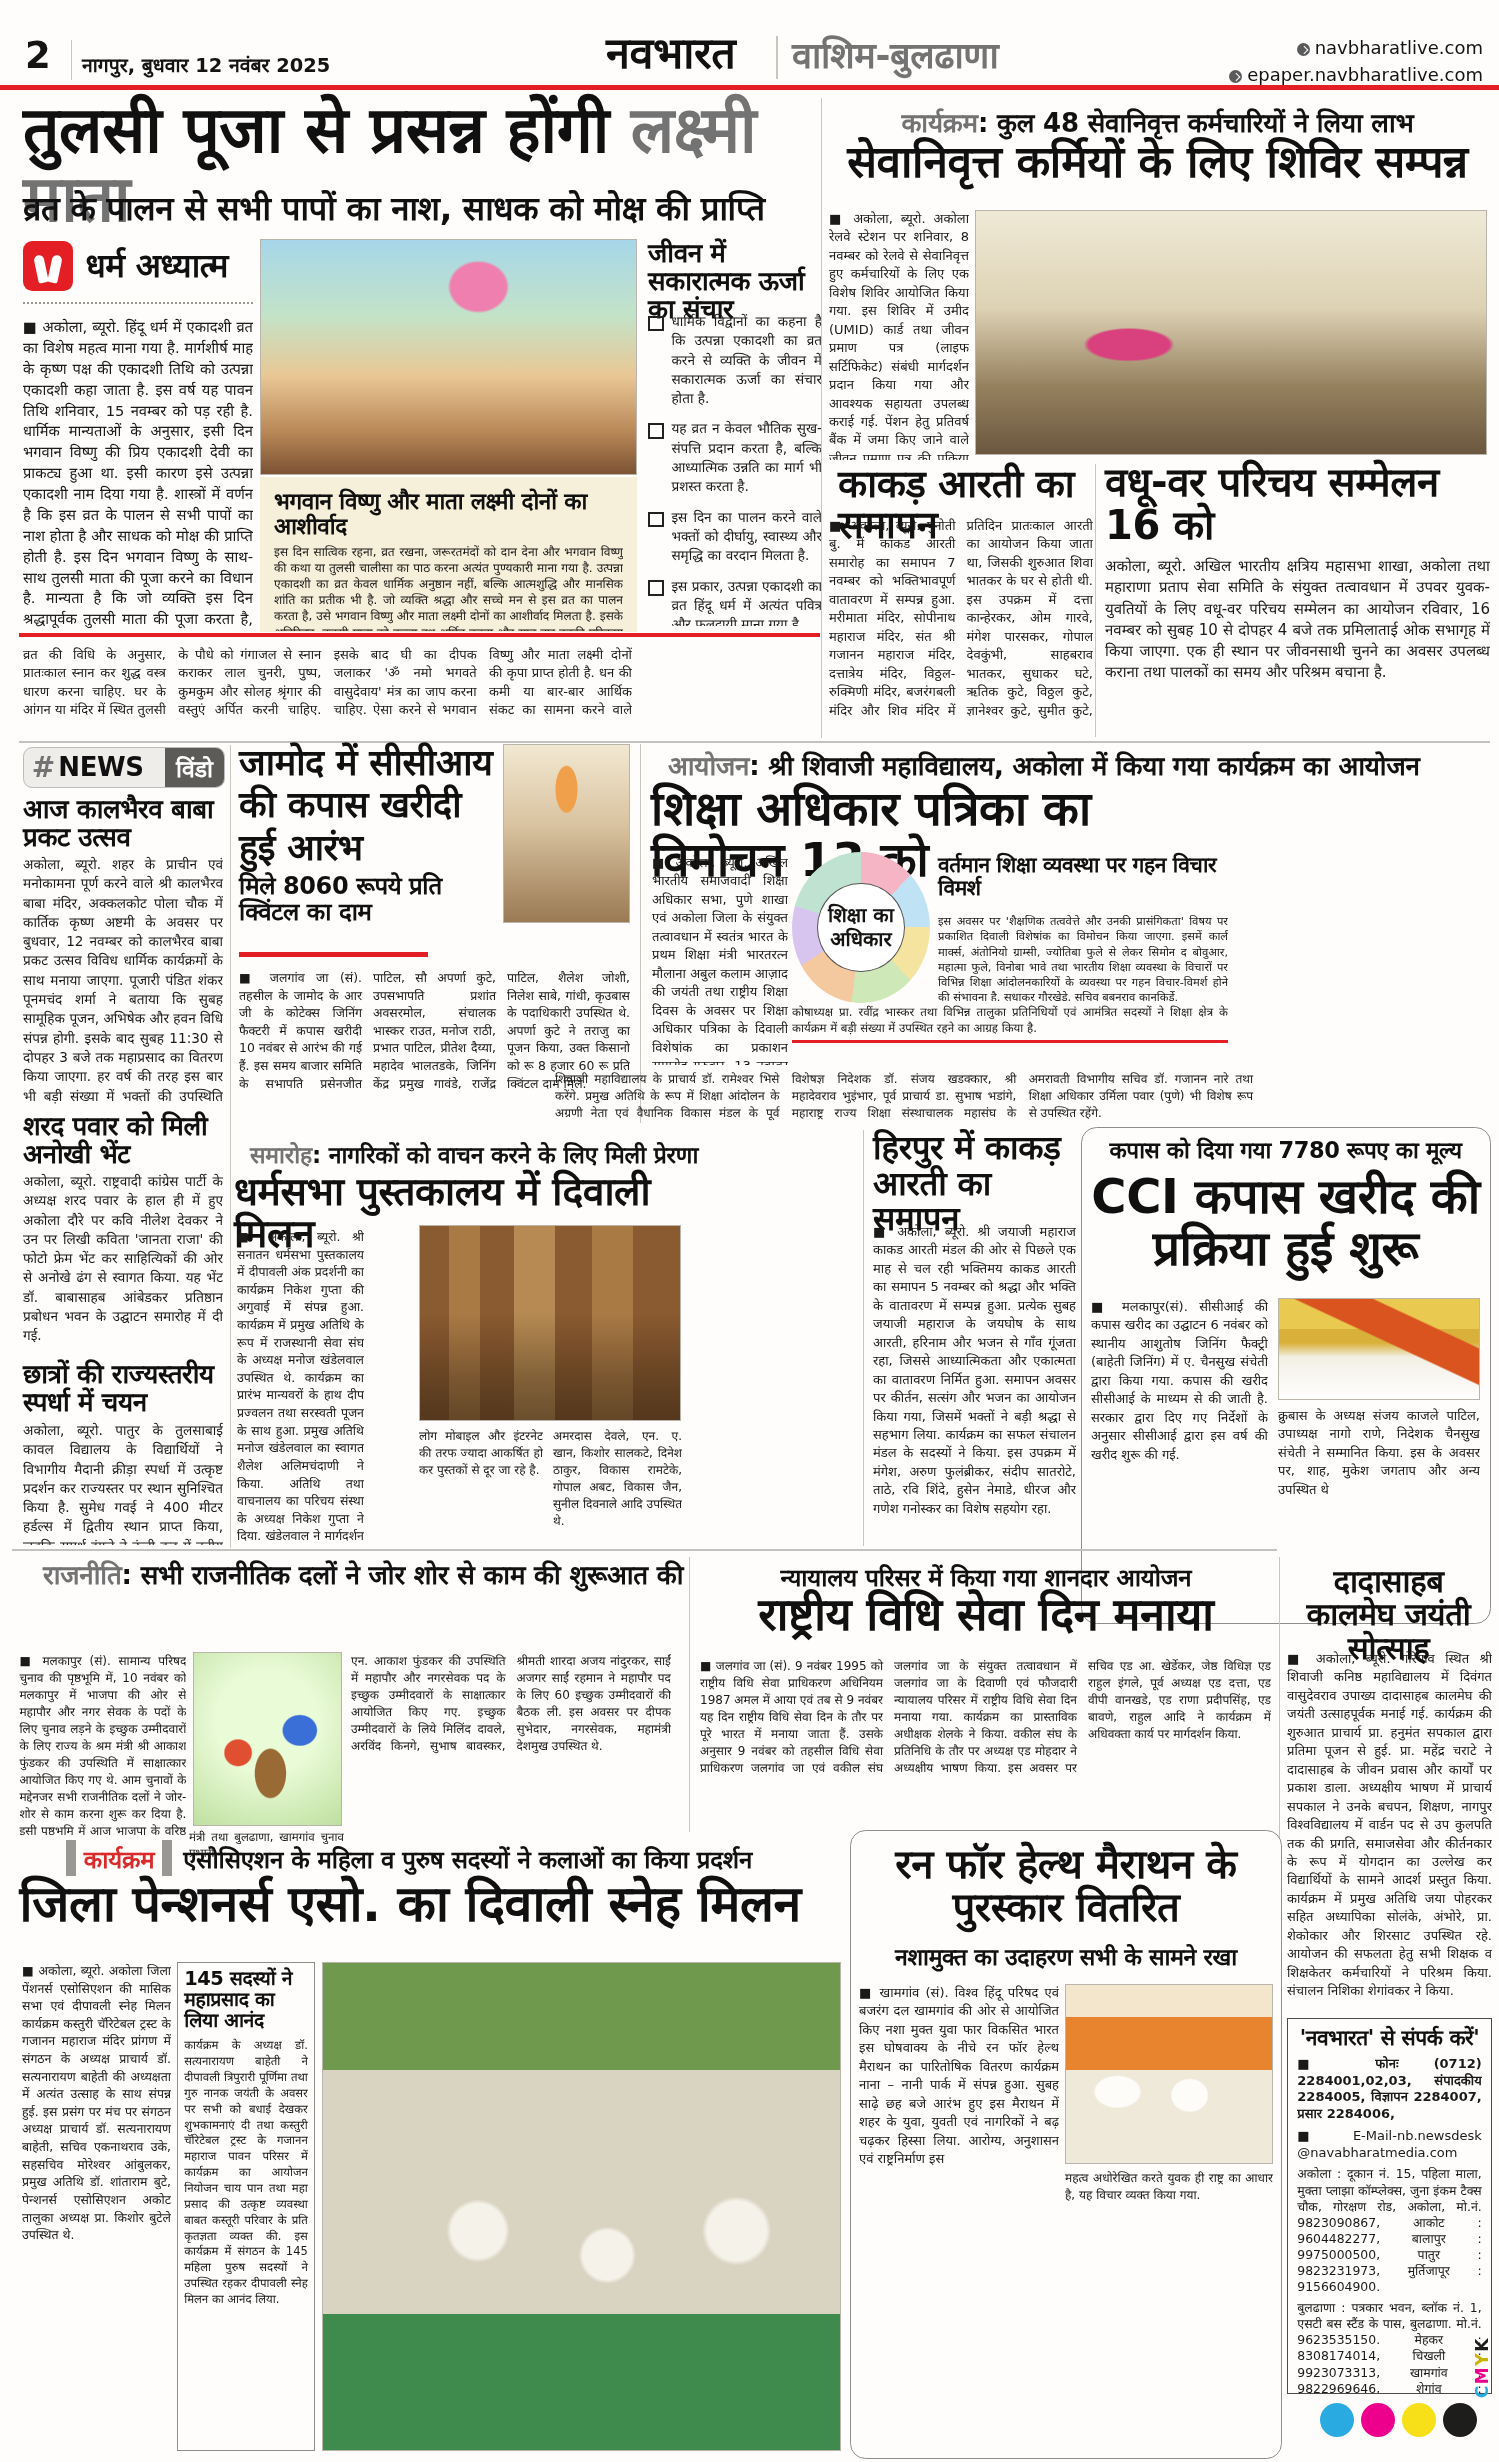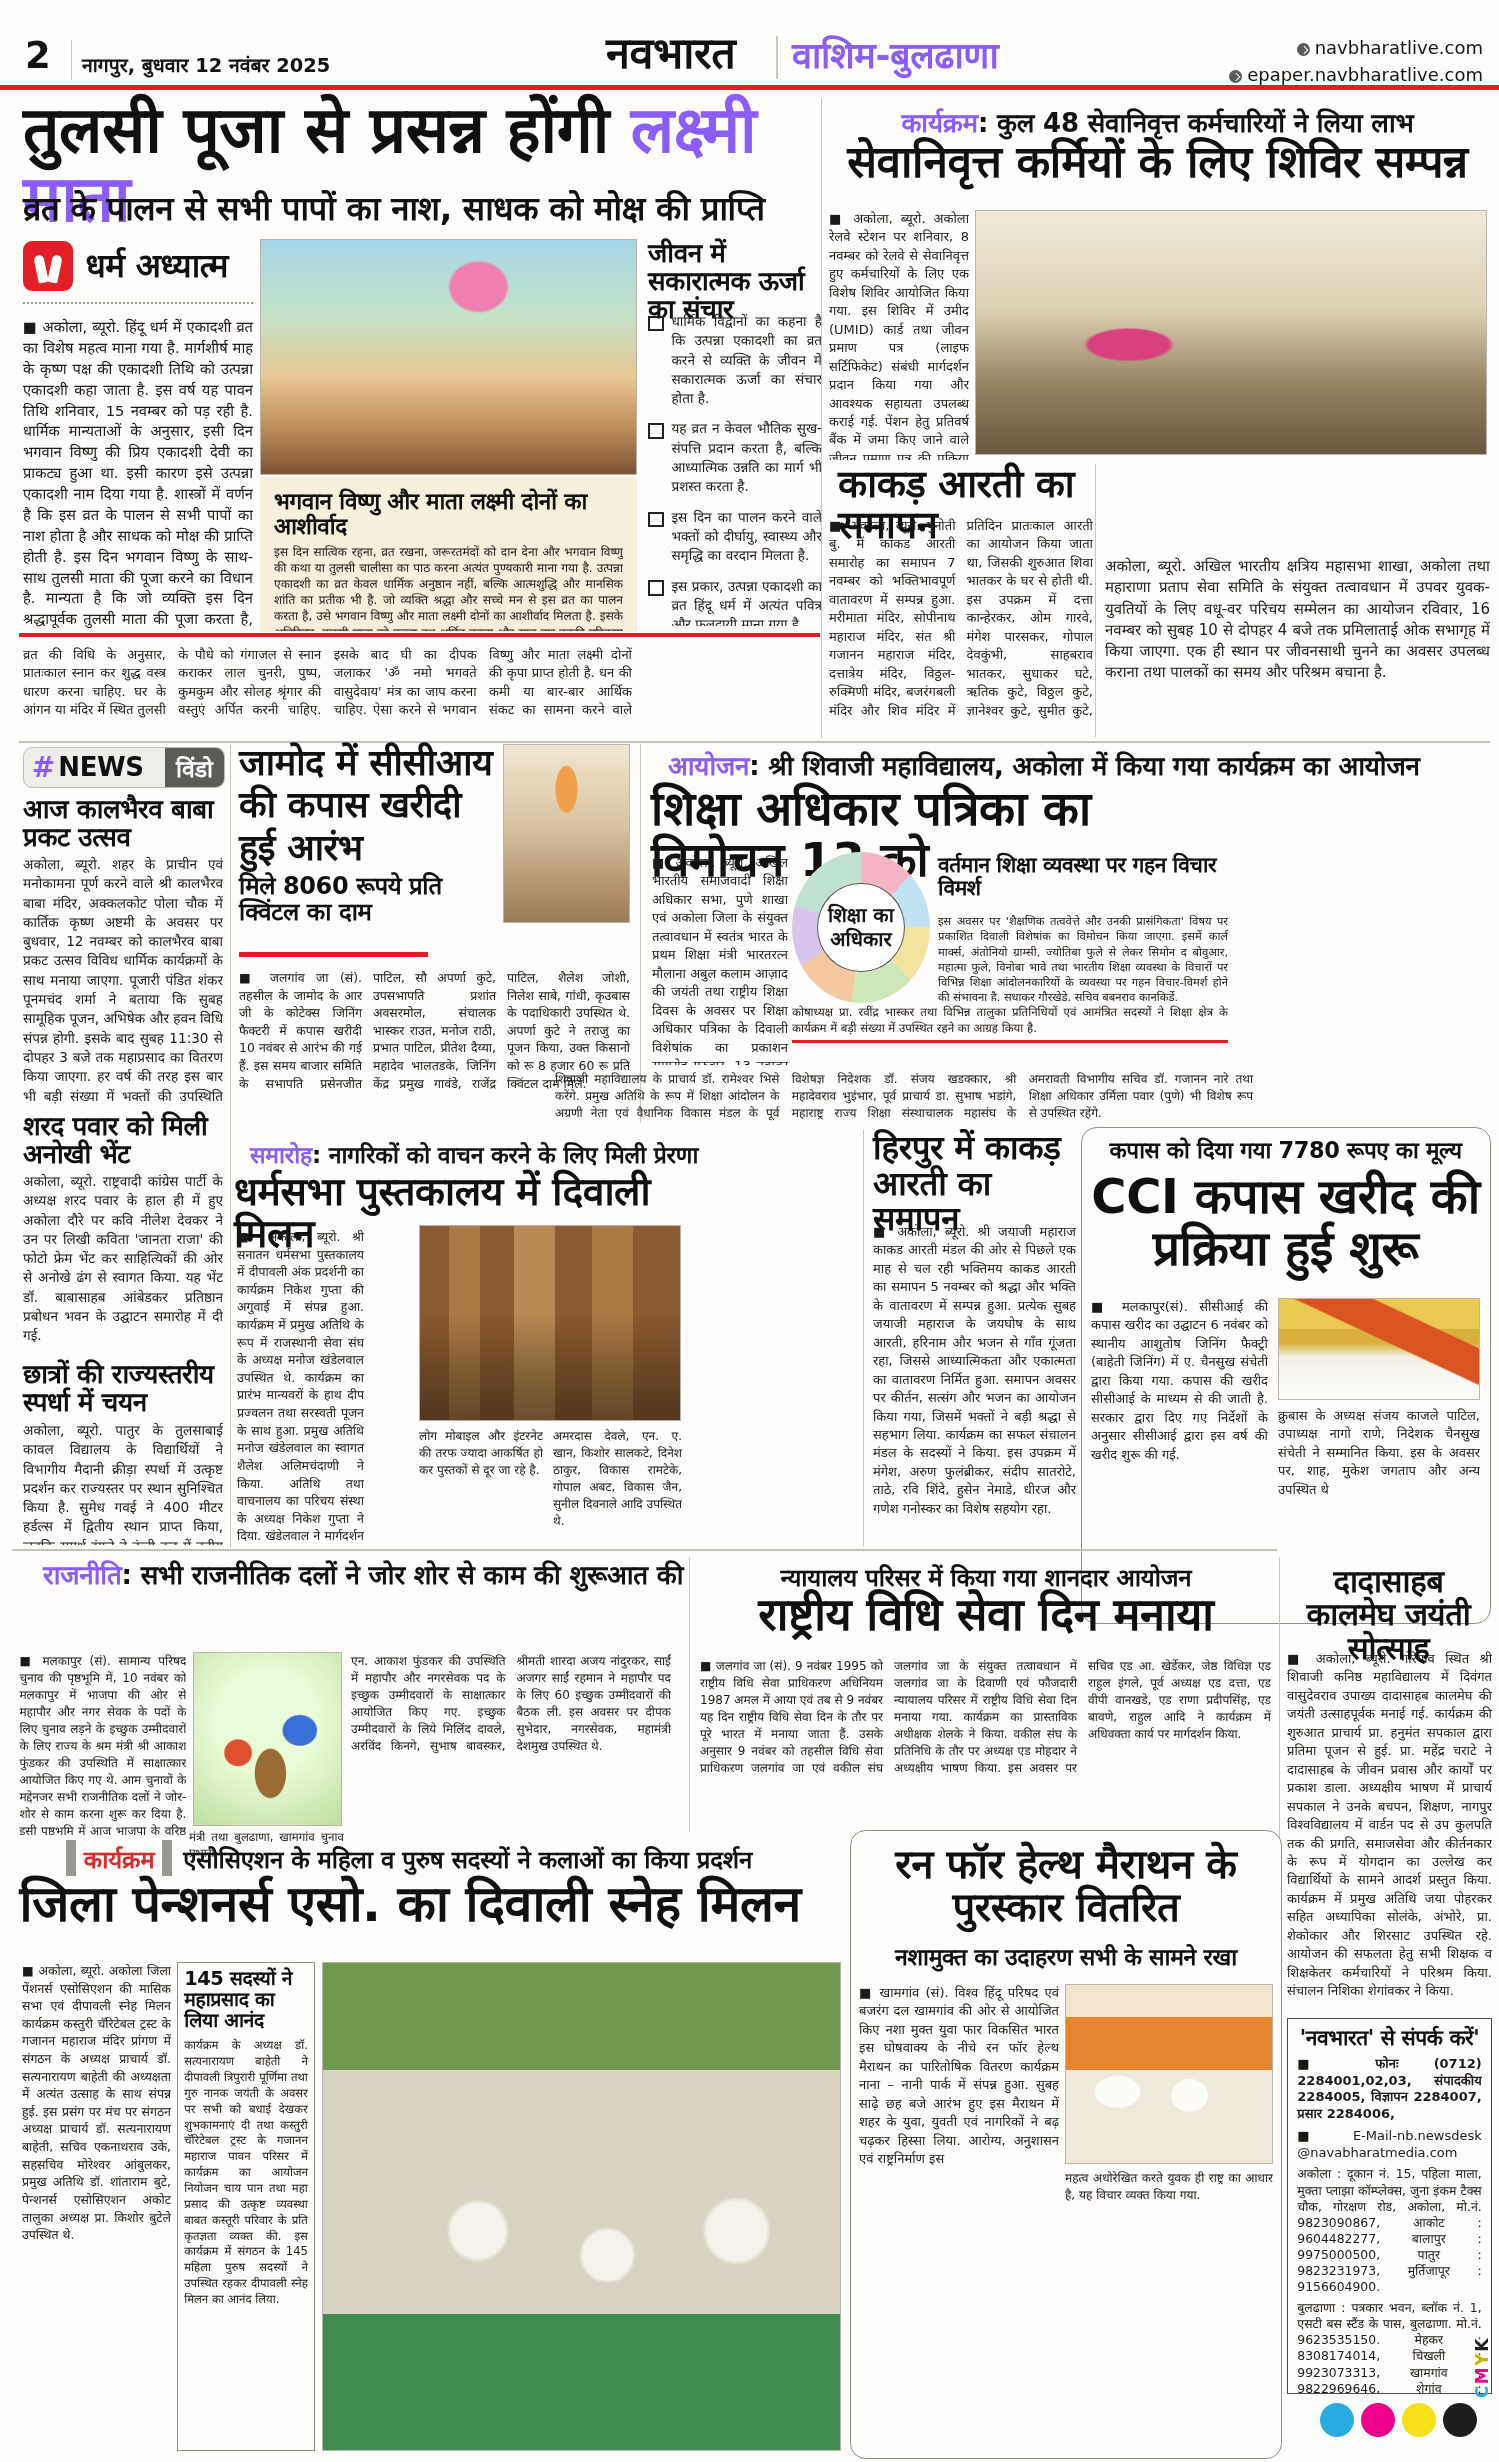--- a/index.html
+++ b/index.html
@@ -4,21 +4,21 @@
 <style>
   html,body{margin:0;padding:0;background:#e8e8e4;}
   #paper{position:relative;width:1500px;height:2462px;background:#fffdfb;margin:0 auto;
          font-family:"DejaVu Sans",sans-serif;color:#161412;overflow:hidden;}
   .abs{position:absolute;}
   .hd{font-weight:bold;color:#101010;line-height:1.08;letter-spacing:-0.4px;}
   .bd{font-size:13px;line-height:1.42;text-align:justify;overflow:hidden;color:#1c1a18;}
   .cols2{column-count:2;column-gap:11px;}
   .cols3{column-count:3;column-gap:11px;}
   .cols4{column-count:4;column-gap:12.4px;}
-  .red{color:#8b5cf6;}
+  .red{color:#737373;}
   .kick{font-weight:bold;letter-spacing:-0.2px;color:#111;}
   .rule-red{background:#e31e24;}
   .rule-grey{background:#c4c2be;}
   .photo{border:0.8px solid #b9b5ad;box-sizing:border-box;}
   .centered{text-align:center;}
   .rbox{border:1.6px solid #8f8d88;border-radius:15.5px;box-sizing:border-box;background:#fffdfb;}
   .capbox{background:#f6efda;box-sizing:border-box;padding:12.4px 14px;}
   .bullet{display:flex;gap:7.8px;margin-bottom:11px;}
   .sq{flex:0 0 auto;width:11.6px;height:11.6px;border:2.3px solid #222;margin-top:3.9px;}
   .badge-news{display:flex;align-items:stretch;border:1.6px solid #bbb;border-radius:9.3px;overflow:hidden;background:#efedea;}
@@ -128,20 +128,21 @@
 
   <div class="abs kick centered" style="left:827px;top:104px;width:661px;font-size:26px;"><span class="red">कार्यक्रम</span><span>: कुल 48 सेवानिवृत्त कर्मचारियों ने लिया लाभ</span></div>
   <div class="abs hd centered" style="left:827px;top:138px;width:661px;font-size:44px;">सेवानिवृत्त कर्मियों के लिए शिविर सम्पन्न</div>
   <div class="abs bd" style="left:829px;top:210px;width:140px;height:250px;font-size:13px;">■ अकोला, ब्यूरो. अकोला रेलवे स्टेशन पर शनिवार, 8 नवम्बर को रेलवे से सेवानिवृत्त हुए कर्मचारियों के लिए एक विशेष शिविर आयोजित किया गया. इस शिविर में उमीद (UMID) कार्ड तथा जीवन प्रमाण पत्र (लाइफ सर्टिफिकेट) संबंधी मार्गदर्शन प्रदान किया गया और आवश्यक सहायता उपलब्ध कराई गई. पेंशन हेतु प्रतिवर्ष बैंक में जमा किए जाने वाले जीवन प्रमाण पत्र की प्रक्रिया भी शिविर में पूर्ण कराई गई.</div>
   <div class="abs photo ph-meeting" style="left:975px;top:210px;width:512px;height:245px;"></div>
 
   <div class="abs hd" style="left:838px;top:464px;width:256px;font-size:38px;">काकड़ आरती का समापन</div>
   <div class="abs bd cols2" style="left:829px;top:517px;width:264px;height:220px;font-size:13px;">■ अकोला, ब्यूरो. पुनोती बु. में काकड आरती समारोह का समापन 7 नवम्बर को भक्तिभावपूर्ण वातावरण में सम्पन्न हुआ. मरीमाता मंदिर, सोपीनाथ महाराज मंदिर, संत श्री गजानन महाराज मंदिर, दत्तात्रेय मंदिर, विठ्ठल-रुक्मिणी मंदिर, बजरंगबली मंदिर और शिव मंदिर में प्रतिदिन प्रातःकाल आरती का आयोजन किया जाता था, जिसकी शुरुआत शिवा भातकर के घर से होती थी. इस उपक्रम में दत्ता कान्हेरकर, ओम गारवे, मंगेश पारसकर, गोपाल देवकुंभी, साहबराव भातकर, सुधाकर घटे, ऋतिक कुटे, विठ्ठल कुटे, ज्ञानेश्वर कुटे, सुमीत कुटे, प्रशांत कुटे, अवधूत मंजुलकर, बंडू महाराज राऊत, अक्षय पारसकर, शंकर जानोरकर, ओम लांडे, जय व ओम घोराले, गजानन काकड, मोरेश्वर देवकुंभी, उल्हास व संजय घोराले, आनंद काकड, सदानंद महल्ले, योगेश सुलताने, गजानन वसतकर, मंगेश कुटे सहित अनेक भक्तों ने सहभाग लिया. गाँववासियों के उत्साही सहयोग से कार्यक्रम सफलतापूर्वक सम्पन्न हुआ.</div>
   <div class="abs vr" style="left:1095px;top:464px;height:273px;"></div>
 
+  <div class="abs hd" style="left:1105px;top:461px;width:385px;font-size:40px;">वधू-वर परिचय सम्मेलन 16 को</div>
   <div class="abs bd" style="left:1105px;top:556px;width:385px;height:182px;font-size:15px;">अकोला, ब्यूरो. अखिल भारतीय क्षत्रिय महासभा शाखा, अकोला तथा महाराणा प्रताप सेवा समिति के संयुक्त तत्वावधान में उपवर युवक-युवतियों के लिए वधू-वर परिचय सम्मेलन का आयोजन रविवार, 16 नवम्बर को सुबह 10 से दोपहर 4 बजे तक प्रमिलाताई ओक सभागृह में किया जाएगा. एक ही स्थान पर जीवनसाथी चुनने का अवसर उपलब्ध कराना तथा पालकों का समय और परिश्रम बचाना है.</div>
 
   <div class="abs rule-grey" style="left:19.4px;top:741px;width:1471px;height:1.6px;"></div>
 
   <div class="abs badge-news" style="left:23px;top:747px;width:200px;height:39px;">
     <span style="padding:1.6px 7.8px;display:flex;align-items:center;">
         <span class="red" style="font-size:28px;font-weight:bold;">#</span>
         <span class="hd" style="font-size:26px;margin-left:3.1px;">NEWS</span>
       </span>
     <span style="margin-left:auto;background:#5d5b57;color:#fff;display:flex;align-items:center;padding:1.6px 11px;font-size:23px;font-weight:bold;">विंडो</span>

